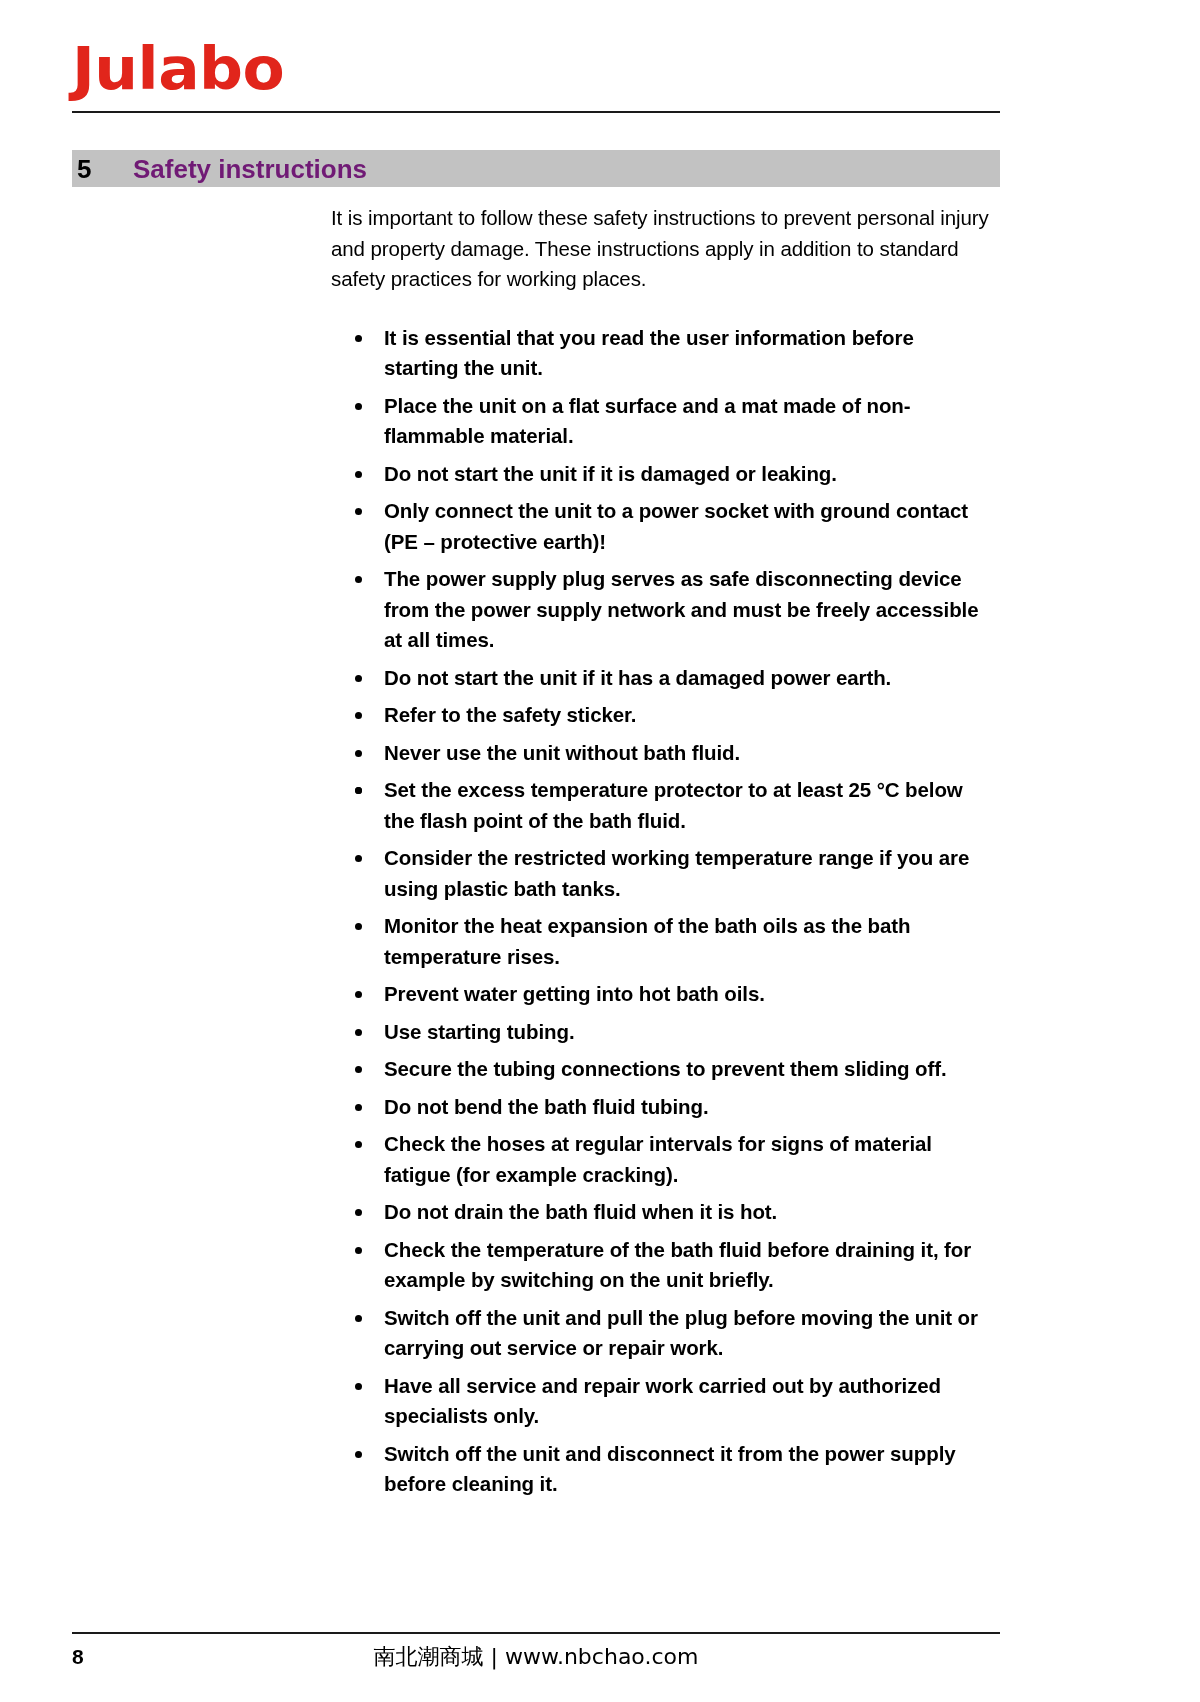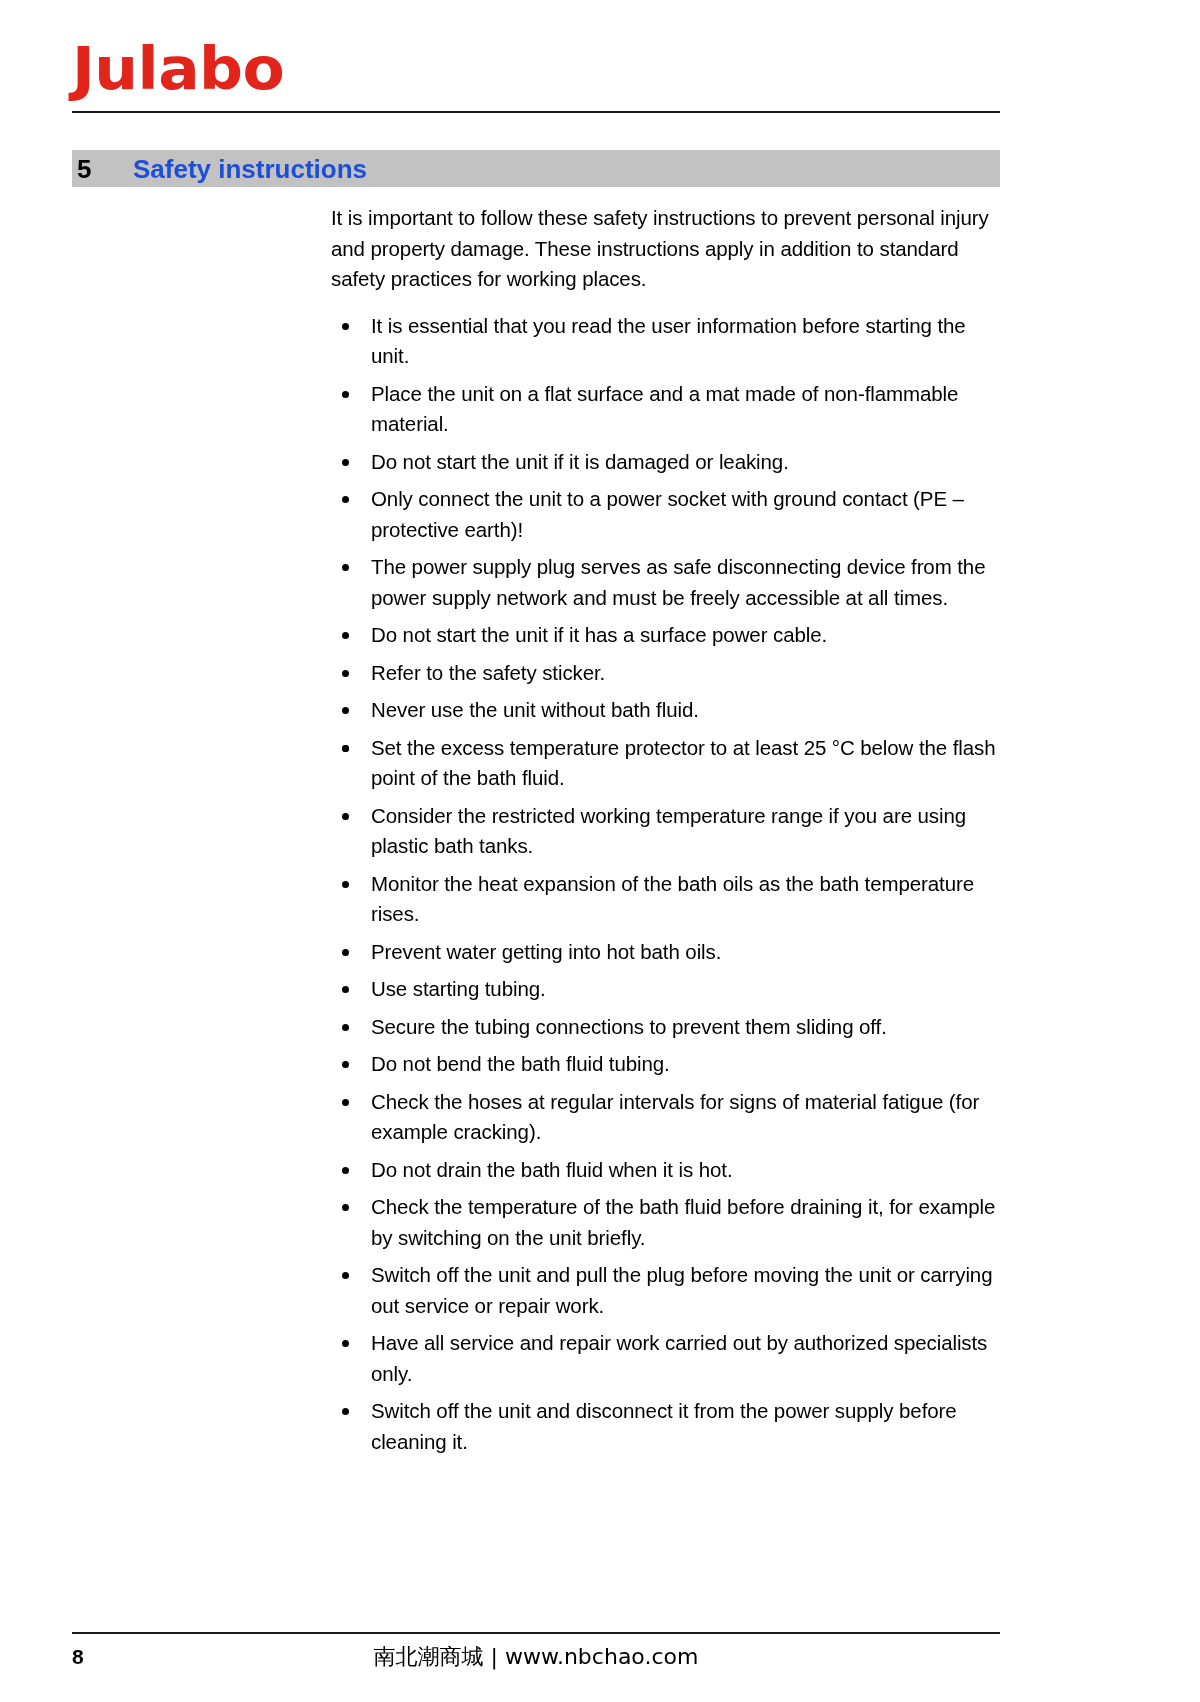--- a/index.html
+++ b/index.html
@@ -70,42 +70,43 @@
     line-height: 30px;
     color: #000;
     margin-left: 5px;
     width: 56px;
     display: inline-block;
   }
   .section-title {
     font-weight: 700;
     font-size: 26px;
     line-height: 30px;
-    color: #1d4ed8;
+    color: #701a75;
   }
 
   
   .content {
     position: absolute;
     left: 331px;
     top: 191px;
     width: 672px;
   }
 
   .intro {
     font-size: 20.5px;
     line-height: 30.5px;
-    margin: 0 0 16px 0;
+    margin: 0 0 28px 0;
     letter-spacing: -0.1px;
   }
 
   ul.bullets {
     list-style: none;
-    margin: 0;
+    margin: 13px;
     padding: 0;
+    font-weight: bold;
   }
   ul.bullets > li {
     position: relative;
     padding-left: 40px;
     font-size: 20.5px;
     line-height: 30.5px;
     margin-bottom: 7px;
     letter-spacing: -0.1px;
   }
   ul.bullets > li .bullet-dot {
@@ -163,21 +164,21 @@
   </div>
 
   <div class="content">
     <p class="intro">It is important to follow these safety instructions to prevent personal injury and property damage. These instructions apply in addition to standard safety practices for working places.</p>
     <ul class="bullets">
         <li><span class="bullet-dot"></span><span>It is essential that you read the user information before starting the unit.</span></li>
         <li><span class="bullet-dot"></span><span>Place the unit on a flat surface and a mat made of non-flammable material.</span></li>
         <li><span class="bullet-dot"></span><span>Do not start the unit if it is damaged or leaking.</span></li>
         <li><span class="bullet-dot"></span><span>Only connect the unit to a power socket with ground contact (PE – protective earth)!</span></li>
         <li><span class="bullet-dot"></span><span>The power supply plug serves as safe disconnecting device from the power supply network and must be freely accessible at all times.</span></li>
-        <li><span class="bullet-dot"></span><span>Do not start the unit if it has a surface power cable.</span></li>
+        <li><span class="bullet-dot"></span><span>Do not start the unit if it has a damaged power earth.</span></li>
         <li><span class="bullet-dot"></span><span>Refer to the safety sticker.</span></li>
         <li><span class="bullet-dot"></span><span>Never use the unit without bath fluid.</span></li>
         <li><span class="bullet-dot"></span></li>
         <li><span class="bullet-dot"></span><span>Set the excess temperature protector to at least 25 °C below the flash point of the bath fluid.</span></li>
         <li><span class="bullet-dot"></span><span>Consider the restricted working temperature range if you are using plastic bath tanks.</span></li>
         <li><span class="bullet-dot"></span><span>Monitor the heat expansion of the bath oils as the bath temperature rises.</span></li>
         <li><span class="bullet-dot"></span><span>Prevent water getting into hot bath oils.</span></li>
         <li><span class="bullet-dot"></span><span>Use starting tubing.</span></li>
         <li><span class="bullet-dot"></span><span>Secure the tubing connections to prevent them sliding off.</span></li>
         <li><span class="bullet-dot"></span><span>Do not bend the bath fluid tubing.</span></li>

